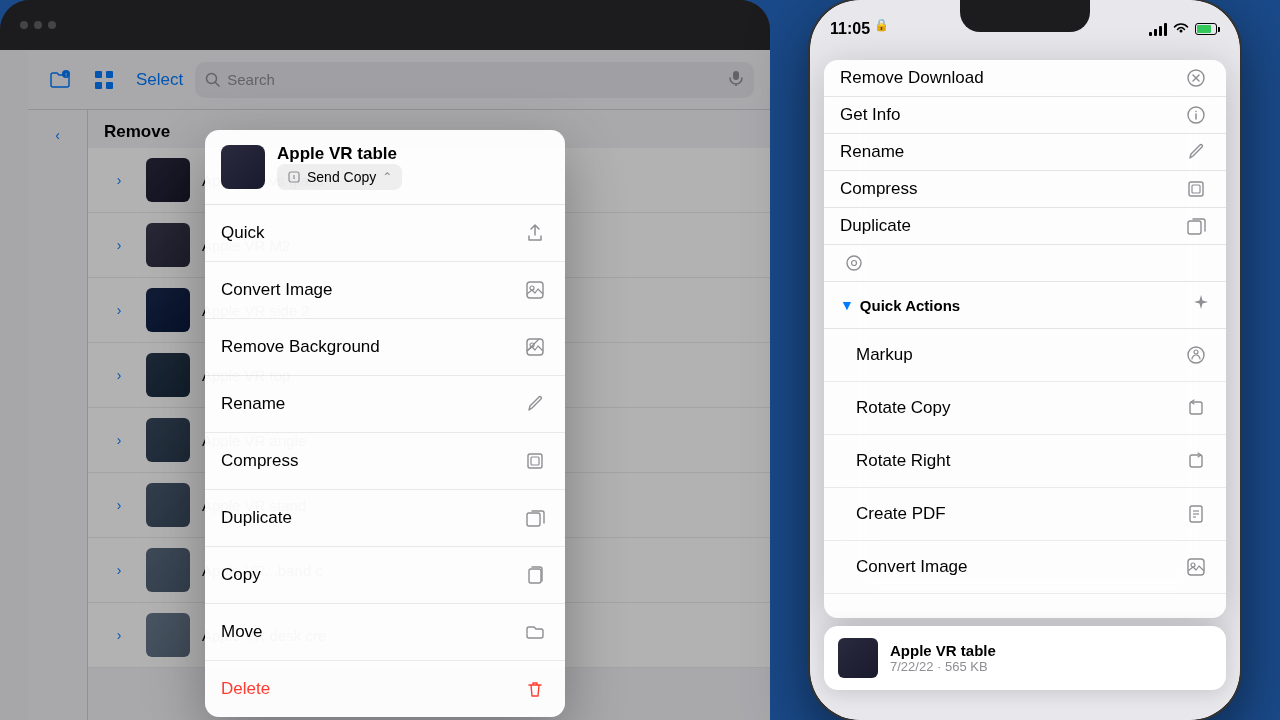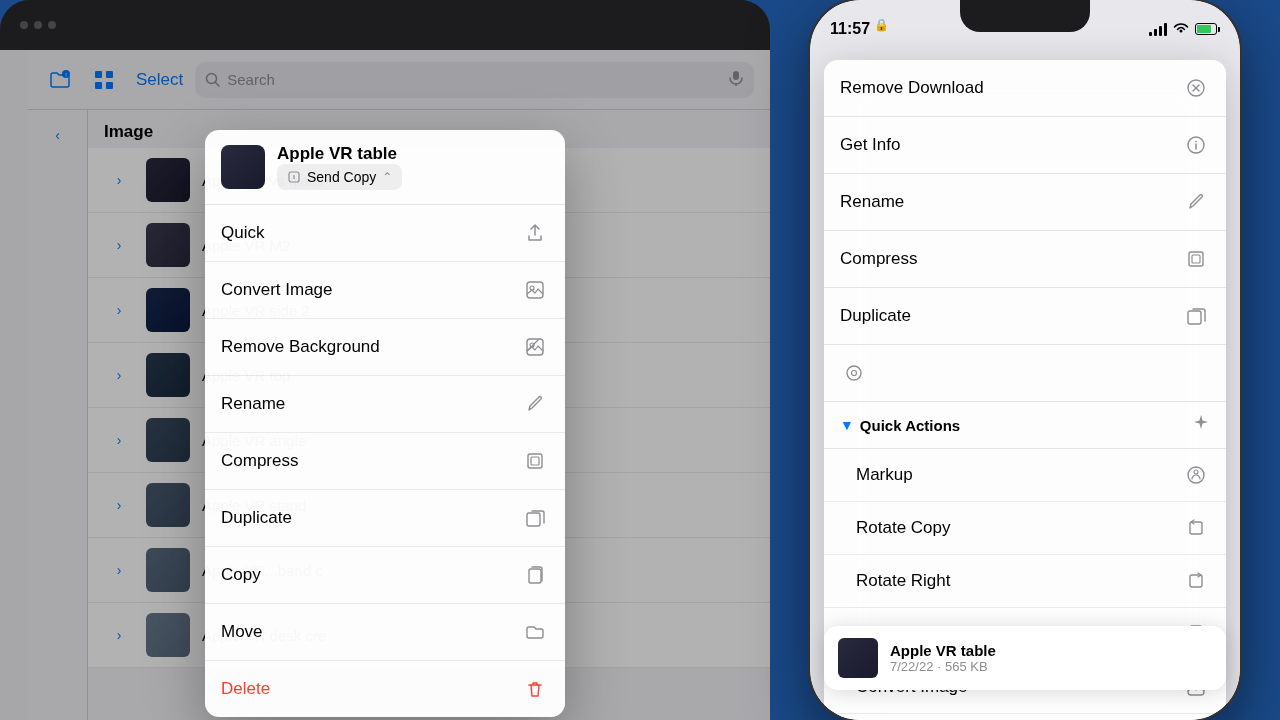--- a/index.html
+++ b/index.html
@@ -393,21 +393,21 @@
       background: rgba(255,255,255,0.92);
       border-radius: 14px;
       overflow: hidden;
       box-shadow: 0 8px 40px rgba(0,0,0,0.2);
       backdrop-filter: blur(20px);
     }
 
     .iphone-menu-item {
       display: flex;
       align-items: center;
-      padding: 14px 16px;
+      padding: 4px 16px;
       border-bottom: 1px solid rgba(0,0,0,0.1);
     }
 
     .iphone-menu-item:last-child {
       border-bottom: none;
     }
 
     .iphone-menu-label {
       flex: 1;
       font-size: 17px;
@@ -609,21 +609,21 @@
           </div>
         </div>
 
         <div class="content-area">
 
           <div class="sidebar">
             <div class="sidebar-chevron">‹</div>
           </div>
 
           <div class="file-list">
-            <div class="section-header">Image</div>
+            <div class="section-header">Remove</div>
 
             <div class="file-item">
               <div class="sidebar-chevron">›</div>
               <div class="file-thumb file-thumb-1"></div>
               <span class="file-name">Apple VR vs glass</span>
             </div>
             <div class="file-item">
               <div class="sidebar-chevron">›</div>
               <div class="file-thumb file-thumb-2"></div>
               <span class="file-name">Apple VR M2</span>
@@ -776,21 +776,21 @@
 </div>
 
 <div class="iphone-side">
   <div class="iphone-frame">
     <div class="iphone-screen">
 
       <div class="iphone-notch"></div>
 
       <div class="iphone-status">
         <div class="iphone-time-lock">
-          <span class="iphone-time">11:57</span>
+          <span class="iphone-time">11:05</span>
           <span class="iphone-lock-icon">🔒</span>
         </div>
         <div class="iphone-status-icons">
 
           <div class="signal-bars">
             <div class="signal-bar" style="height:4px;"></div>
             <div class="signal-bar" style="height:7px;"></div>
             <div class="signal-bar" style="height:10px;"></div>
             <div class="signal-bar" style="height:13px;"></div>
           </div>

